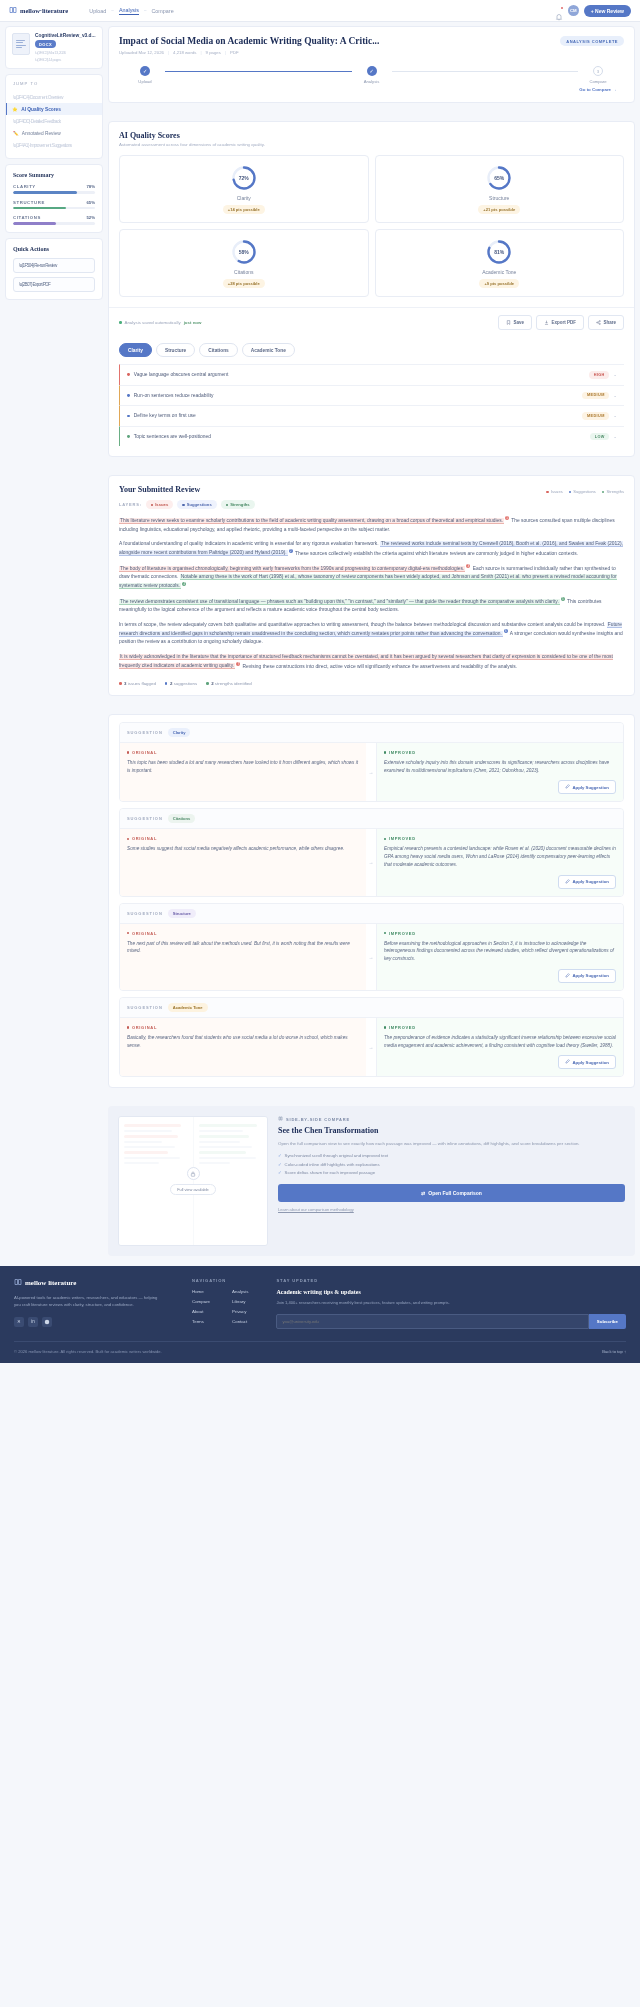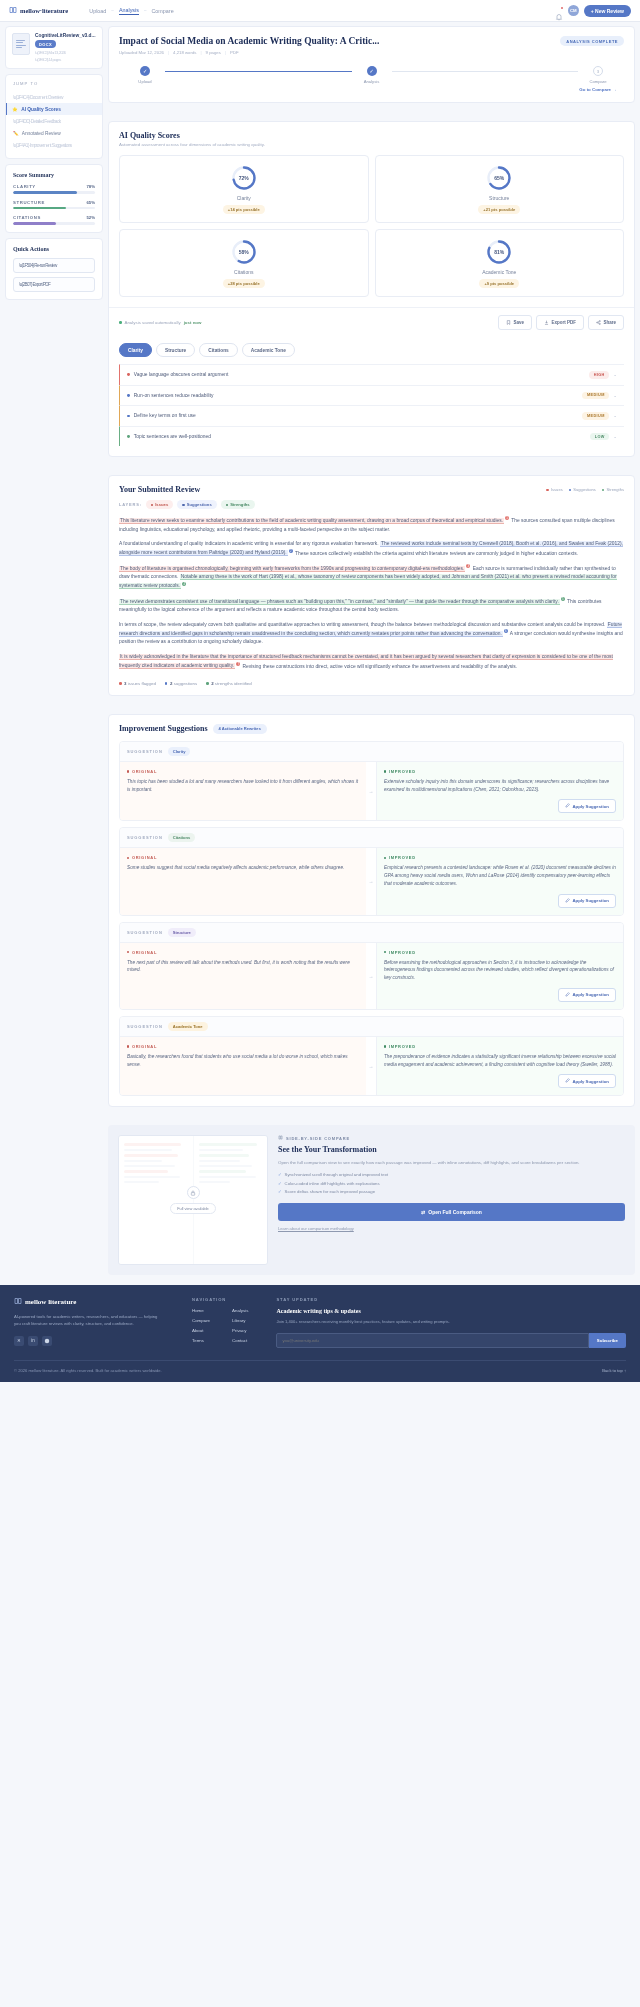--- a/index.html
+++ b/index.html
@@ -149,21 +149,21 @@
   .issue.low  { border-left-color: #6aae84; }
   .idot { width: 2.8px; height: 2.8px; border-radius: 50%; flex: 0 0 auto; }
   .itext { font-size: 4.9px; color: #4d5a79; flex: 1; }
   .ipill { font-size: 3.8px; font-weight: bold; letter-spacing: .4px; padding: 1.8px 4.5px; border-radius: 5px; }
   .ipill.high { background: #fceceb; color: #c6524c; }
   .ipill.med  { background: #fdf3e3; color: #a9762b; }
   .ipill.low  { background: #eaf6ef; color: #4c8b67; }
   .chev { color: #b8c1d4; font-size: 4.5px; }
 
   
-  .revhead { display: flex; align-items: center; padding: 9px 10px 0 10px; }
+  .revhead { display: flex; align-items: flex-end; padding: 9px 10px 0 10px; }
   .revlegend { margin-left: auto; display: flex; gap: 6px; font-size: 4.1px; color: #98a3ba; align-items: center; }
   .lgd { display: flex; align-items: center; gap: 2px; }
   .lgd i { width: 2.6px; height: 2.6px; border-radius: 50%; display: block; }
   .layers { display: flex; align-items: center; gap: 4px; padding: 6px 10px 0 10px; }
   .layerslbl { font-size: 4px; letter-spacing: .8px; color: #a2abc0; font-weight: bold; }
   .lchip { font-size: 4.2px; font-weight: bold; padding: 2px 5px; border-radius: 6px; display: flex; align-items: center; gap: 2px; }
   .lchip.iss { background: #fdeeed; color: #c0564f; }
   .lchip.sug { background: #eef2fd; color: #4f68ae; }
   .lchip.str { background: #eaf6ef; color: #4a8b66; }
   .lchip i { width: 2.4px; height: 2.4px; border-radius: 50%; display: block; }
@@ -550,24 +550,20 @@
         <p><span class="hl-iss">It is widely acknowledged in the literature that the importance of structured feedback mechanisms cannot be overstated, and it has been argued by several researchers that clarity of expression is considered to be one of the most frequently cited indicators of academic writing quality.</span><span class="marker">7</span> Revising these constructions into direct, active voice will significantly enhance the assertiveness and readability of the analysis.</p>
       </div>
       <div class="revfoot">
         <span><i class="d" style="background:#d9655e;display:inline-block"></i><b>3</b> <span>issues flagged</span></span>
         <span><i class="d" style="background:#5577c6;display:inline-block"></i><b>2</b> <span>suggestions</span></span>
         <span><i class="d" style="background:#5fa47d;display:inline-block"></i><b>2</b> <span>strengths identified</span></span>
       </div>
     </div>
 
     <div class="card">
-      <div class="ishead">
-        <div class="sechead">Improvement Suggestions</div>
-        <span class="isbadge">4 Actionable Rewrites</span>
-      </div>
       <div class="sgwrap">
 
         <div class="sgcard">
           <div class="sgtop">
             <span class="sgtoplbl">SUGGESTION</span>
             <span class="sgcat cat-clarity">Clarity</span>
           </div>
           <div class="sgbody">
             <div class="sgcol orig">
               <div class="sglbl o">
@@ -728,21 +724,21 @@
       </div>
       <div class="promoright">
         <div class="promokicker">
           <span>
             <svg width="5" height="5" viewBox="0 0 16 16" fill="none" stroke="#7d8aa6" stroke-width="1.5">
                 <path d="M3 3h4v10H3zM9 3h4v10H9z"></path>
               </svg>
           </span>
           <span>SIDE-BY-SIDE COMPARE</span>
         </div>
-        <div class="promotitle">See the Your Transformation</div>
+        <div class="promotitle">See the Chen Transformation</div>
         <div class="promodesc">Open the full comparison view to see exactly how each passage was improved — with inline annotations, diff highlights, and score breakdowns per section.</div>
         <div class="promolist">
           <div class="promoli">
               <span class="ck">✓</span>
               <span>Synchronized scroll through original and improved text</span>
             </div>
           <div class="promoli">
               <span class="ck">✓</span>
               <span>Color-coded inline diff highlights with explanations</span>
             </div>

